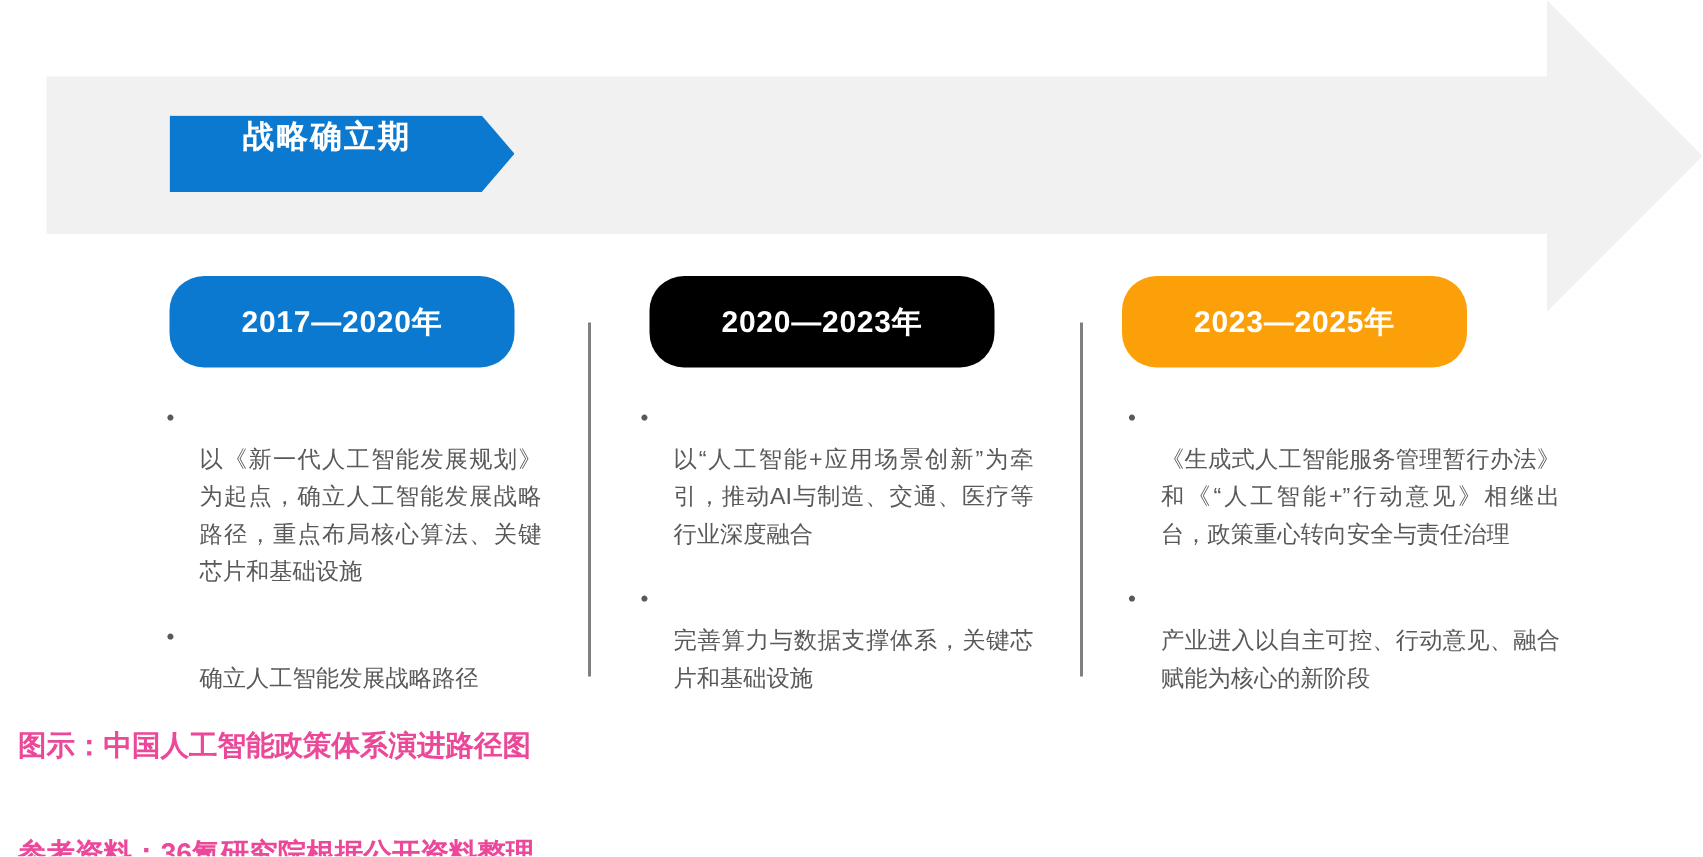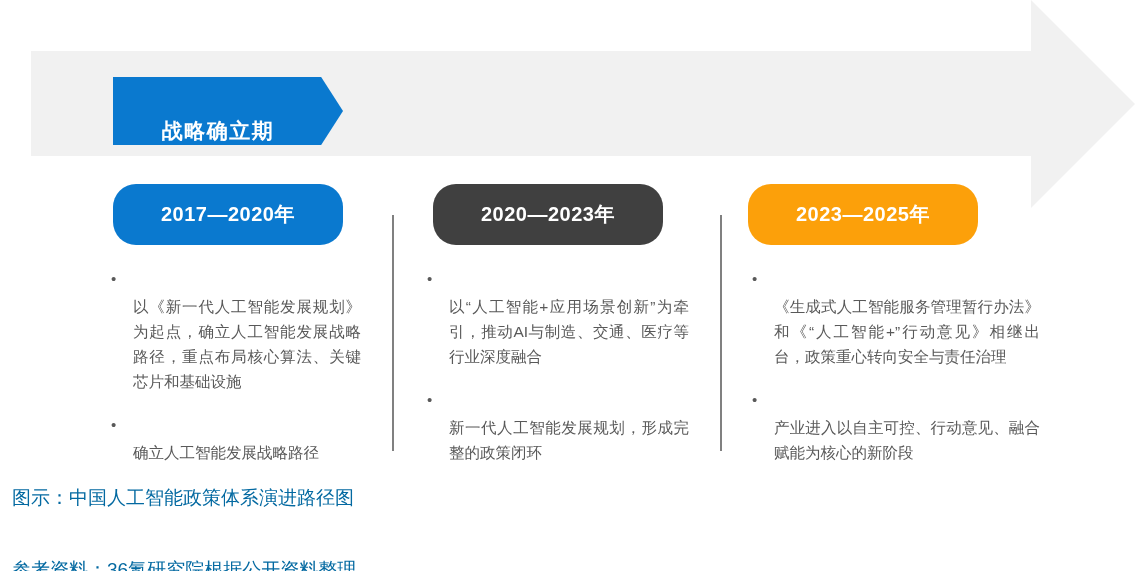--- a/index.html
+++ b/index.html
@@ -35,23 +35,23 @@
     width: 104px;
     height: 208px;
     background: #f1f1f1;
     clip-path: polygon(0 0, 100% 50%, 0 100%);
   }
 
   
   .chevron {
     position: absolute;
     top: 77px;
-    height: 68px;
+    height: 51px;
     display: flex;
-    align-items: flex-end;
+    align-items: flex-start;
     justify-content: center;
     color: #ffffff;
     font-size: 21px;
     font-weight: bold;
     letter-spacing: 1.5px;
     white-space: nowrap;
     box-sizing: border-box;
   }
   .chev-blue {
     left: 113px;
@@ -84,21 +84,21 @@
     display: flex;
     align-items: center;
     justify-content: center;
     color: #ffffff;
     font-size: 20px;
     font-weight: bold;
     letter-spacing: 0.5px;
     white-space: nowrap;
   }
   .pill-blue   { left: 113px; width: 230px; background: #0a79cf; }
-  .pill-green  { left: 433px; width: 230px; background: #404040; }
+  .pill-green  { left: 433px; width: 230px; background: #000000; }
   .pill-orange { left: 748px; width: 230px; background: #fca00a; text-align: right; }
 
   
   .divider {
     position: absolute;
     top: 215px;
     width: 2px;
     height: 236px;
     background: #808080;
   }
@@ -137,22 +137,23 @@
     text-justify: inter-ideograph;
     margin-top: 28px;
   }
 
   
   .caption {
     position: absolute;
     left: 12px;
     font-size: 19px;
     line-height: 31px;
-    color: #0369a1;
+    color: #ec4899;
     white-space: nowrap;
+    font-weight: bold;
   }
   .cap-1 { top: 482px; }
   .cap-2 { top: 514px; margin-top: 40px; }
 </style>
 </head>
 <body>
 
 <div id="canvas">
 
   <div class="band-body"></div>
@@ -186,21 +187,21 @@
     </div>
   </div>
 
   <div class="column col-2">
     <div class="bullet-row">
       <span class="bullet-dot">•</span>
       <span class="bullet-text">以“人工智能+应用场景创新”为牵引，推动AI与制造、交通、医疗等行业深度融合</span>
     </div>
     <div class="bullet-row">
       <span class="bullet-dot">•</span>
-      <span class="bullet-text">新一代人工智能发展规划，形成完整的政策闭环</span>
+      <span class="bullet-text">完善算力与数据支撑体系，关键芯片和基础设施</span>
     </div>
   </div>
 
   <div class="column col-3">
     <div class="bullet-row">
       <span class="bullet-dot">•</span>
       <span class="bullet-text">《生成式人工智能服务管理暂行办法》和《“人工智能+”行动意见》相继出台，政策重心转向安全与责任治理</span>
     </div>
     <div class="bullet-row">
       <span class="bullet-dot">•</span>

